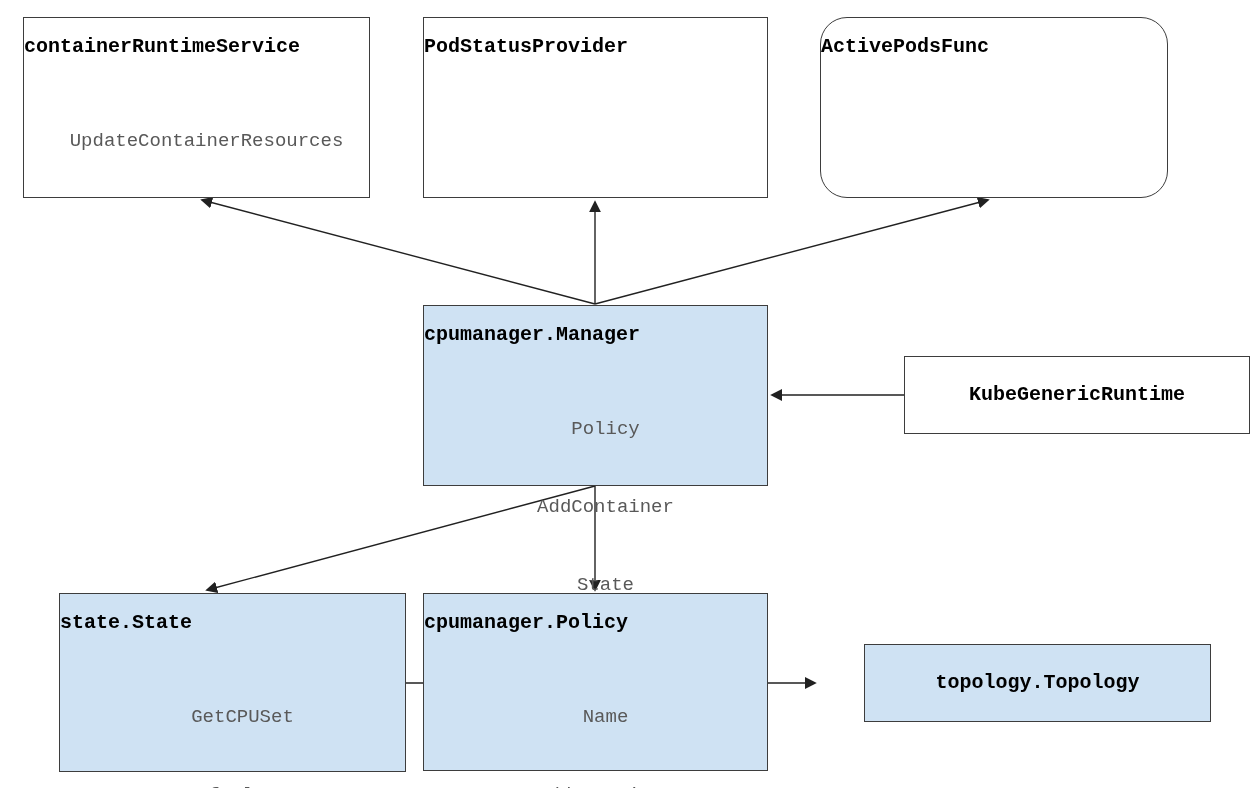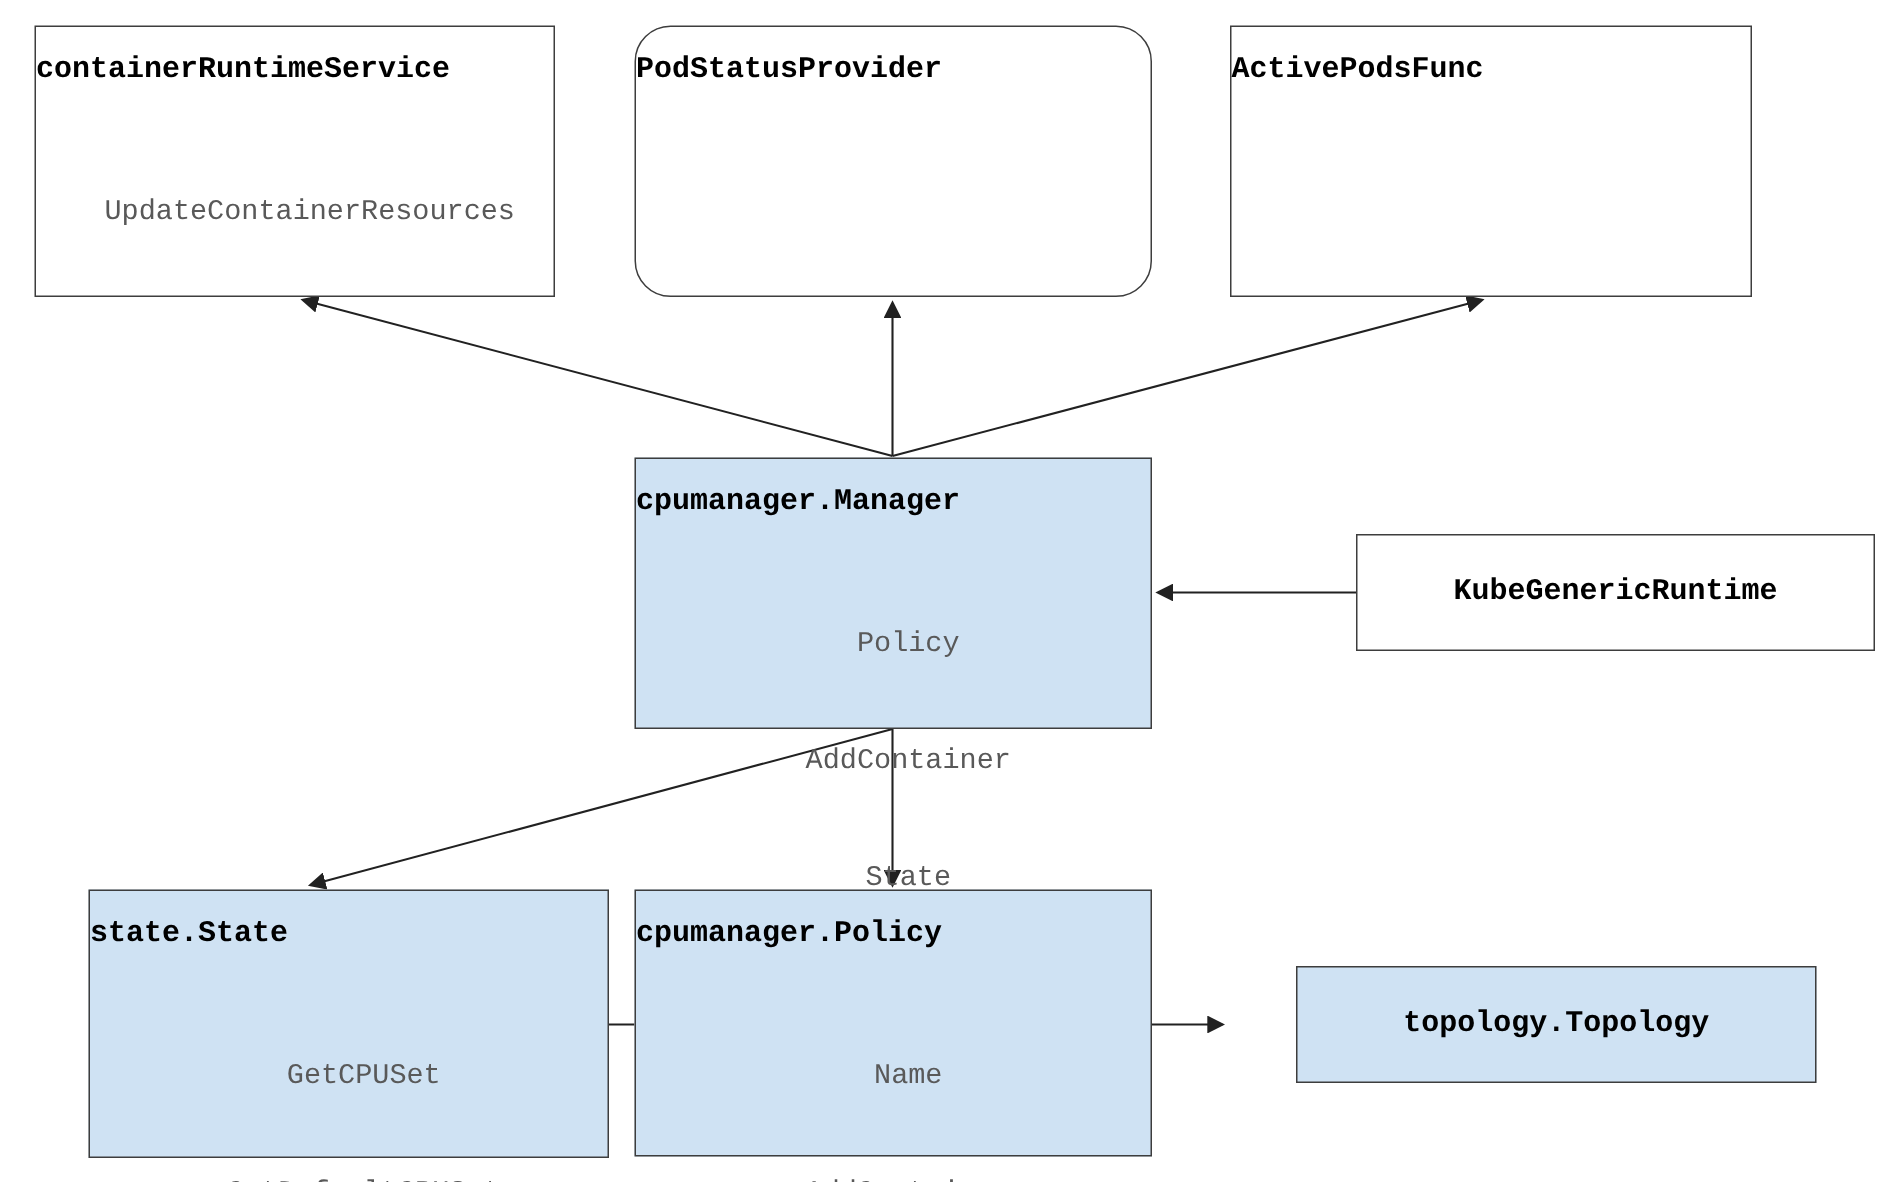--- a/index.html
+++ b/index.html
@@ -82,25 +82,25 @@
     <line x1="768" y1="683" x2="815" y2="683" marker-end="url(#arrowhead)"></line>
   </svg>
 
   <div class="box" style="left:23px; top:17px; width:347px; height:181px;">
     <div class="box-title">containerRuntimeService</div>
     <div class="box-methods">
       <div>UpdateContainerResources</div>
     </div>
   </div>
 
-  <div class="box" style="left:423px; top:17px; width:345px; height:181px;border-radius:24px;">
+  <div class="box" style="left:423px; top:17px; width:345px; height:181px;">
     <div class="box-title">PodStatusProvider</div>
   </div>
 
-  <div class="box" style="left:820px; top:17px; width:348px; height:181px;">
+  <div class="box" style="left:820px; top:17px; width:348px; height:181px;border-radius:27px;">
     <div class="box-title">ActivePodsFunc</div>
   </div>
 
   <div class="box blue" style="left:423px; top:305px; width:345px; height:181px;">
     <div class="box-title">cpumanager.Manager</div>
     <div class="box-methods">
       <div>Policy</div>
       <div>AddContainer</div>
       <div>State</div>
     </div>

